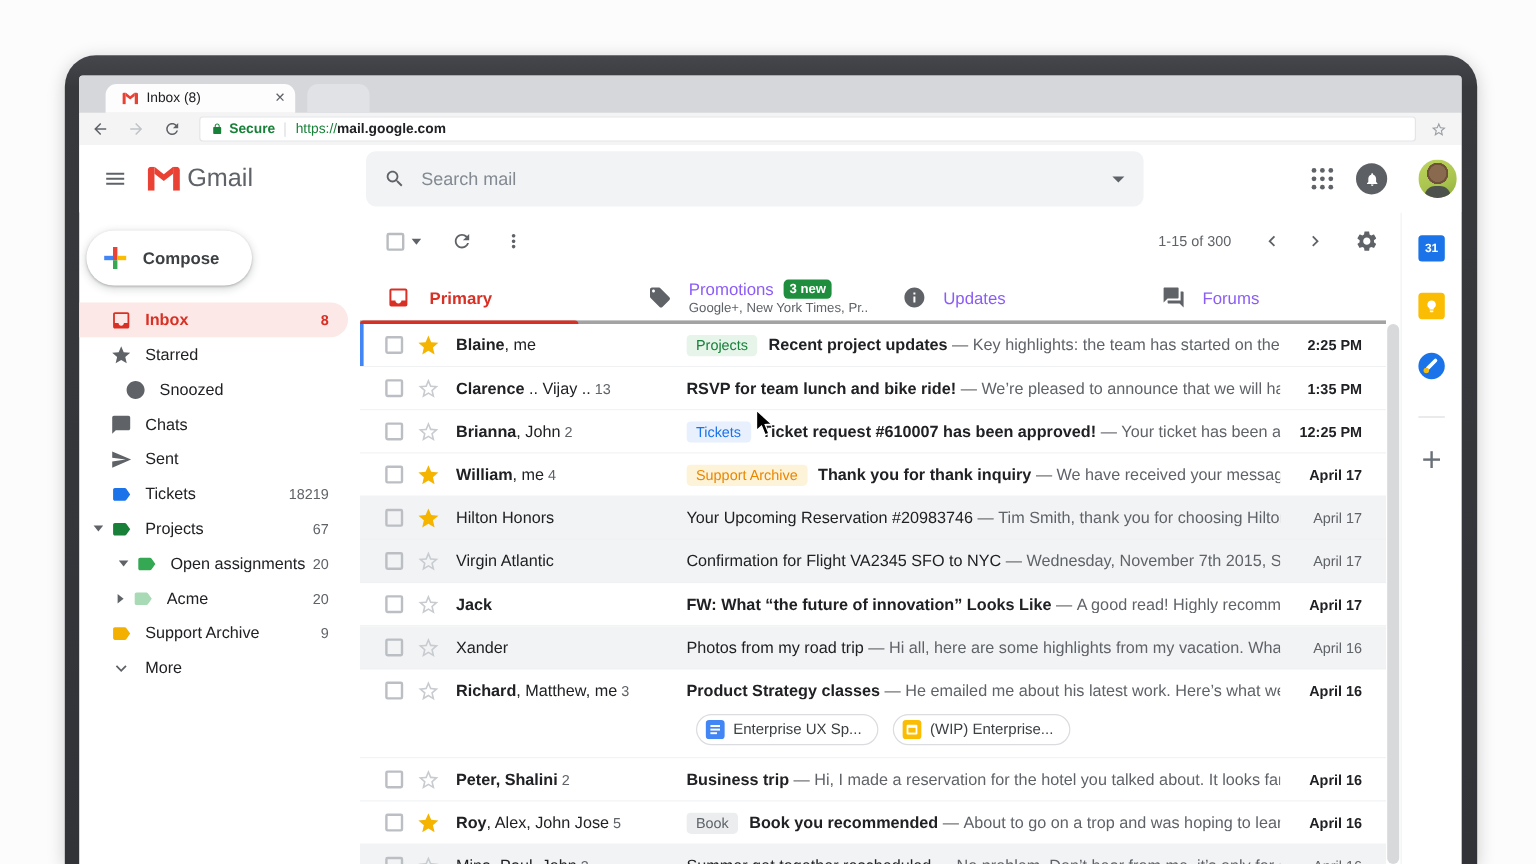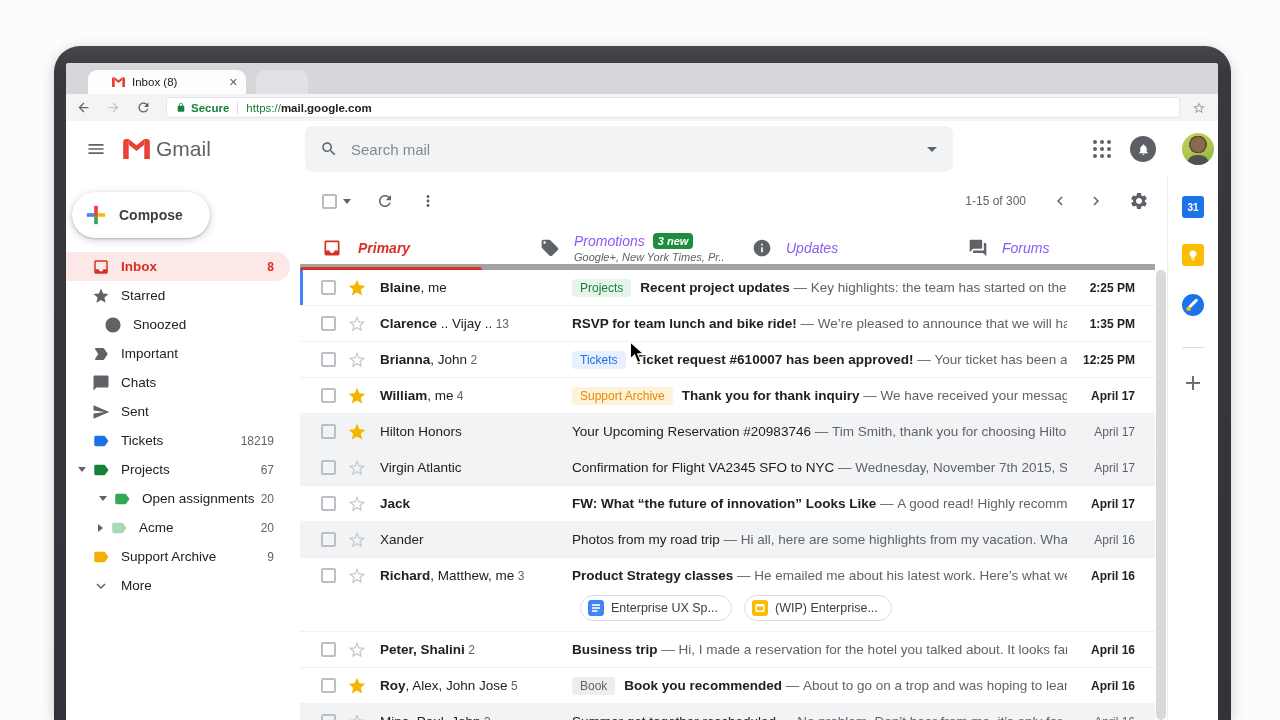--- a/index.html
+++ b/index.html
@@ -8,21 +8,21 @@
   .laptop { position:absolute; left:54px; top:46px; width:1177px; height:674px;
             background:linear-gradient(180deg,#46474c 0%,#38393d 4%,#323338 100%);
             border-radius:26px 26px 0 0; box-shadow:0 3px 14px rgba(0,0,0,.18); }
   .screen { position:absolute; left:12px; top:17px; width:1152px; height:657px;
             background:#fff; border-radius:3px 3px 0 0; overflow:hidden;
             display:flex; flex-direction:column; }
 
   
   .tabstrip { height:31px; background:#d5d7da; position:relative; flex:none; }
   .btab { position:absolute; left:22px; top:7px; width:158px; height:24px; background:#fdfdfd;
-          border-radius:9px 9px 0 0; display:flex; align-items:center; padding:0 8px 0 24px; }
+          border-radius:9px 9px 0 0; display:flex; align-items:center; padding:0 8px 0 14px; }
   .btab-title { font-size:11.5px; color:#202124; flex:1; margin-left:7px; white-space:nowrap; overflow:hidden; }
   .tabclose { color:#5f6368; font-size:11px; line-height:1; cursor:default; }
   .newtab { position:absolute; left:190px; top:7px; width:52px; height:24px; background:#e0e2e5;
             border-radius:9px 9px 0 0; }
   .navbar { height:27px; background:#f4f4f4; display:flex; align-items:center; padding:0 10px; flex:none; }
   .nav-ico { display:flex; margin-right:15px; }
   .omnibox { flex:1; height:21px; background:#fff; border:1px solid #e3e5e8; border-radius:3px;
              display:flex; align-items:center; padding:0 9px; font-size:11.5px; }
   .sec { color:#188038; font-weight:700; margin-left:5px; }
   .osep { width:1px; height:12px; background:#dadce0; margin:0 8px; }
@@ -79,21 +79,21 @@
   .ltoolbar { height:48px; display:flex; align-items:center; position:relative; }
   .selbox { width:15px; height:15px; border:2px solid #b9bdc1; border-radius:2px; margin-left:22px; }
   .selcaret { width:0; height:0; border-left:4px solid transparent; border-right:4px solid transparent;
               border-top:5px solid #5f6368; margin-left:6px; }
   .tb-ico { display:flex; margin-left:25px; }
   .tbright { position:absolute; right:6px; display:flex; align-items:center;margin-left:29px; }
   .pagetext { font-size:12px; color:#5f6368; margin-right:16px; }
   .pbtn { display:flex; margin:0 9px; }
   .gearbtn { display:flex; margin-left:15px; }
 
-  .ltabs { height:45px; border-bottom:6px solid #a3a3a3; position:relative;font-style:italic; }
+  .ltabs { height:45px; border-bottom:3px solid #a3a3a3; position:relative; }
   .gtab { position:absolute; top:0; height:45px; display:flex; align-items:center; padding-left:22px; }
   .gtab .tlabel { font-size:14px; color:#8b5cf6; margin-left:14px; }
   .gtab.active .tlabel { color:#d93025; font-weight:700; margin-left:16px; }
   .gtab.active::after { content:""; position:absolute; left:0; right:0; bottom:0; height:3px;
                         background:#d93025; border-radius:3px 3px 0 0; }
   .tcol { margin-left:14px; display:flex; flex-direction:column; justify-content:center; min-width:0; }
   .trow1 { display:flex; align-items:center; }
   .trow1 .tlabel { margin-left:0 !important; }
   .tbadge { font-size:11px; font-weight:700; color:#fff; background:#1e8e3e; border-radius:4px;
             padding:2px 5px; margin-left:8px; }
@@ -271,30 +271,20 @@
                   <path fill="#5f6368" d="M11.99 2C6.47 2 2 6.48 2 12s4.47 10 9.99 10C17.52 22 22 17.52 22 12S17.52 2 11.99 2zM12.5 7H11v6l5.25 3.15.75-1.23-4.5-2.67z"></path>
                 </svg>
               </span>
     <span class="nlabel">Snoozed</span>
 
   </div>
             <div class="nav-item" style="padding-left:6px">
     <span class="ncaret"></span>
     <span class="nicon">
                 <svg width="18" height="18" viewBox="0 0 24 24">
-                  <path fill="#5f6368" d="M5 4h9.5c.64 0 1.23.3 1.6.82l4.5 6.58c.25.36.25.84 0 1.2l-4.5 6.6c-.37.5-.96.8-1.6.8H5c-.8 0-1.28-.9-.83-1.56L8.3 12 4.17 5.56C3.72 4.9 4.2 4 5 4z"></path>
-                </svg>
-              </span>
-    <span class="nlabel">Important</span>
-
-  </div>
-            <div class="nav-item" style="padding-left:6px">
-    <span class="ncaret"></span>
-    <span class="nicon">
-                <svg width="18" height="18" viewBox="0 0 24 24">
                   <path fill="#5f6368" d="M20 2H4c-1.1 0-2 .9-2 2v18l4-4h14c1.1 0 2-.9 2-2V4c0-1.1-.9-2-2-2z"></path>
                 </svg>
               </span>
     <span class="nlabel">Chats</span>
 
   </div>
             <div class="nav-item" style="padding-left:6px">
     <span class="ncaret"></span>
     <span class="nicon">
                 <svg width="18" height="18" viewBox="0 0 24 24">

